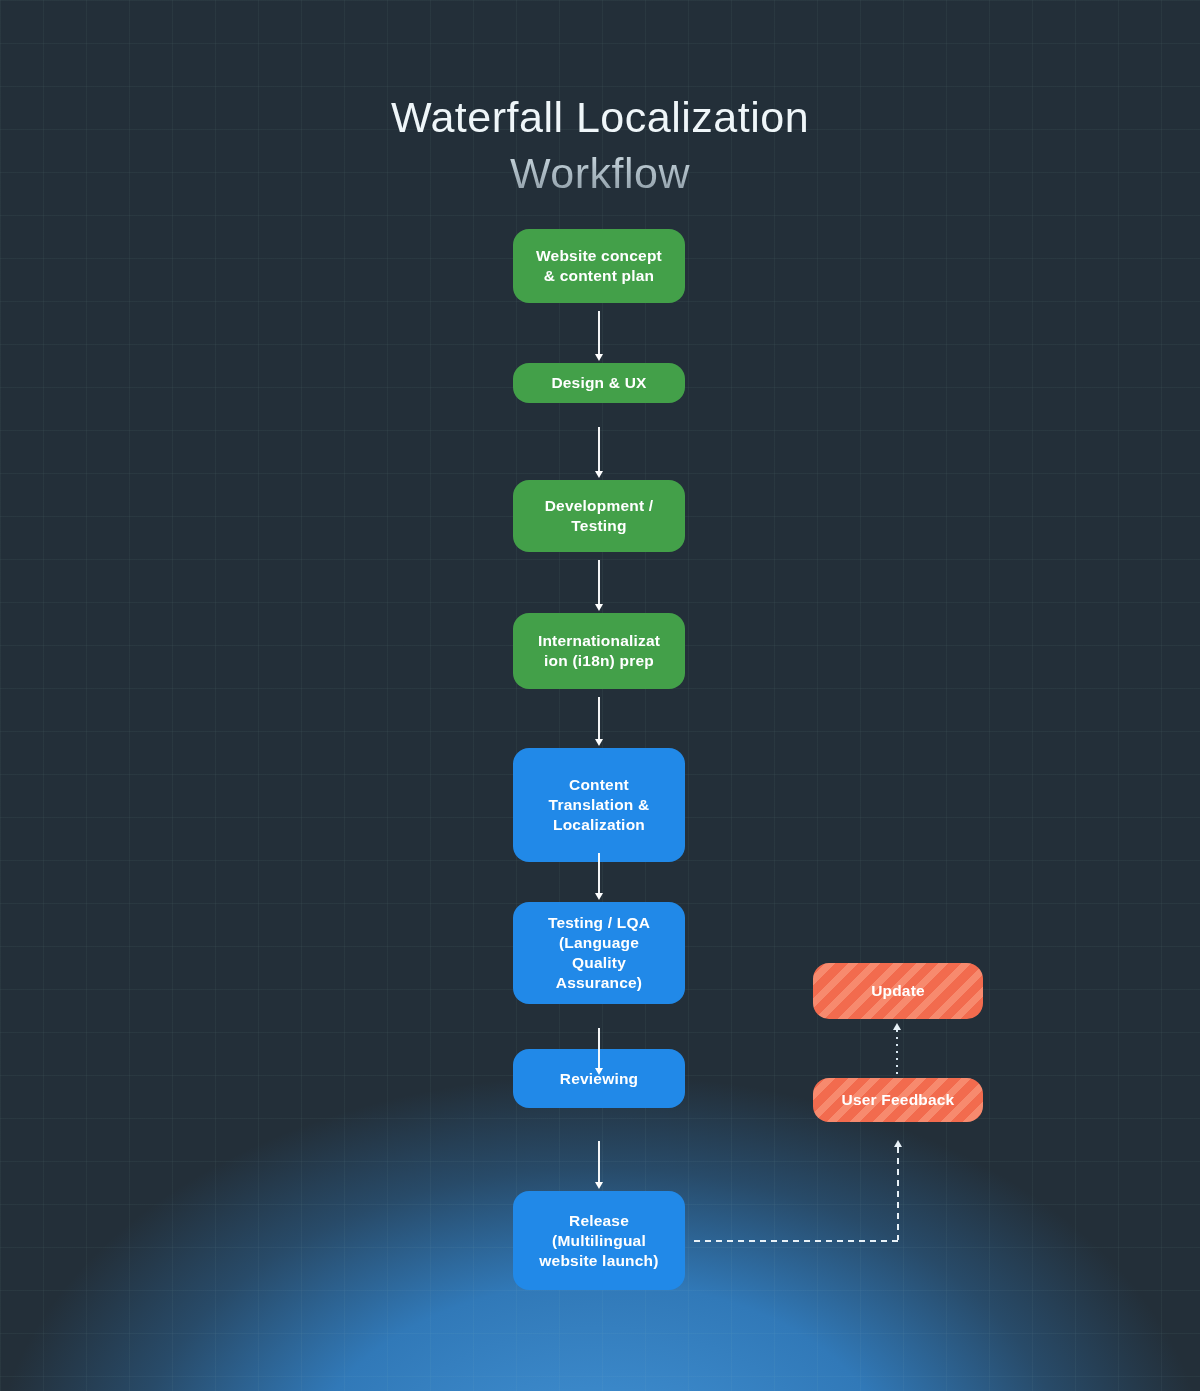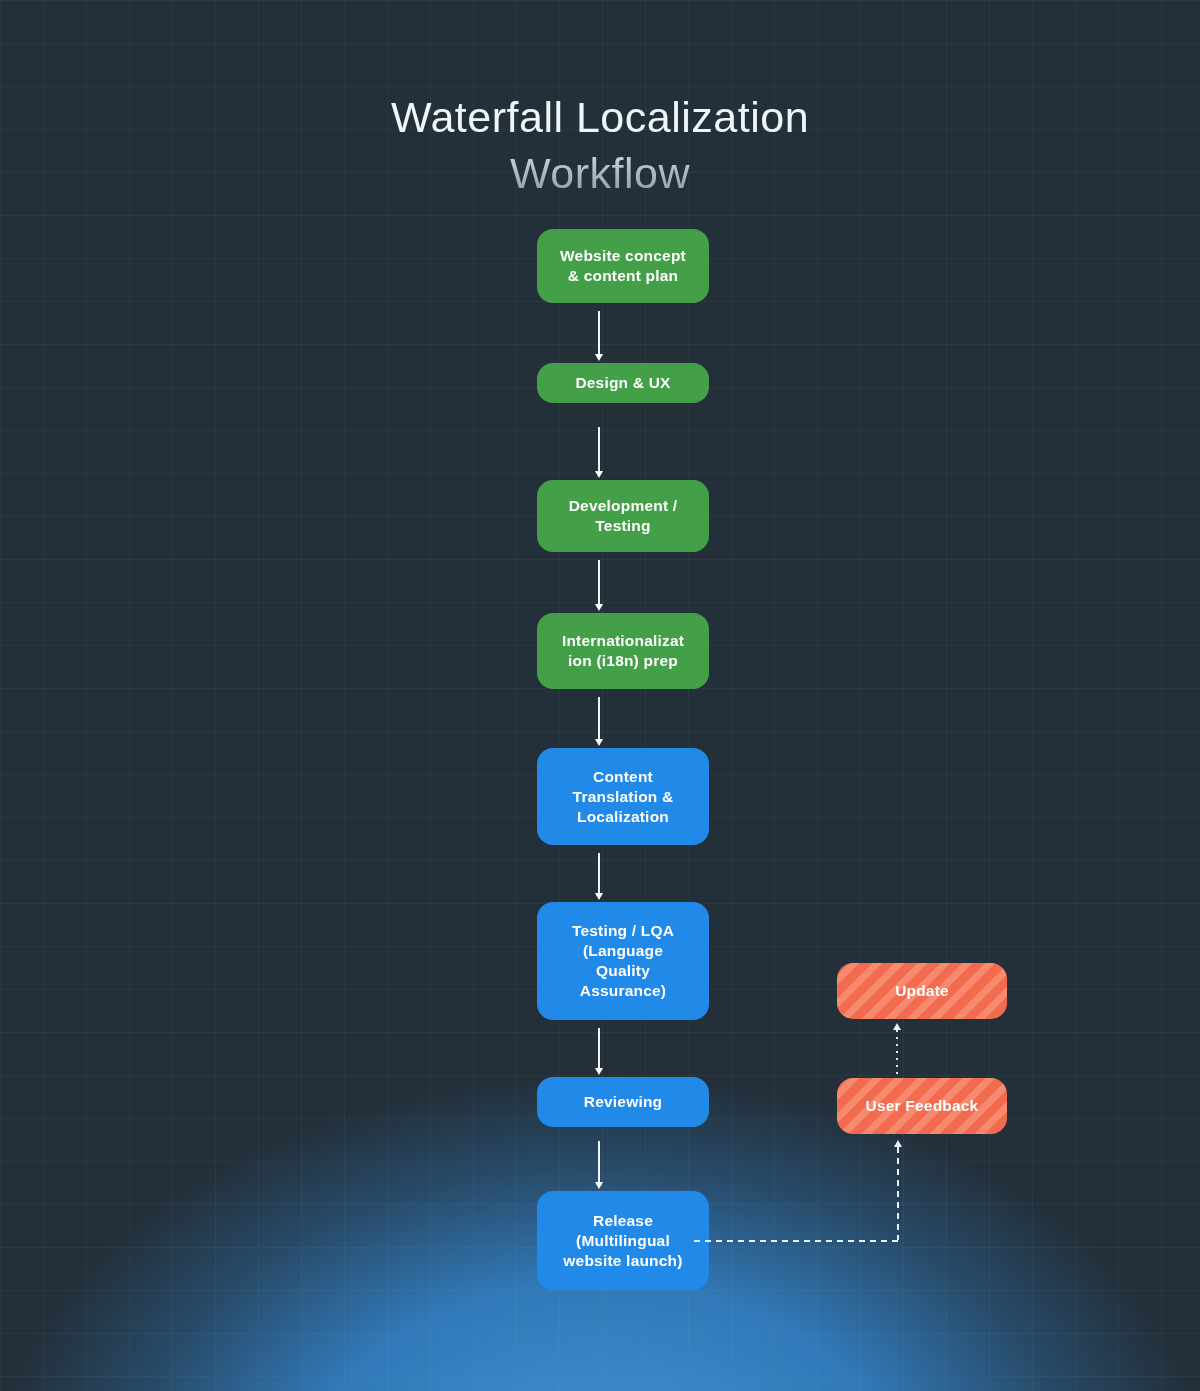--- a/index.html
+++ b/index.html
@@ -37,21 +37,21 @@
     background:linear-gradient(180deg,#d7e3e9 0%,#aebdc6 45%,#87959f 100%);
     -webkit-background-clip:text;background-clip:text;color:transparent;
   }
   .node{
     position:absolute;left:513px;width:172px;
     border-radius:16px;
     display:flex;align-items:center;justify-content:center;
     text-align:center;color:#ffffff;
     font-size:15.5px;line-height:20px;font-weight:600;letter-spacing:0.2px;
     white-space:pre-line;
-    box-sizing:border-box;padding:6px 8px;margin-left:24px;
+    box-sizing:border-box;padding:6px 8px;
   }
   .node.green{background:#43a049;}
   .node.blue{background:#2189e8;}
   .node.orange{
     left:813px;width:170px;
     background:repeating-linear-gradient(135deg,#f26b4e 0 9px,#f78a6e 9px 16px);
     text-align:center;
   }
   .v-arrow{
     position:absolute;left:598px;width:1.5px;
@@ -94,34 +94,34 @@
     <span class="line2">Workflow</span>
   </h1>
 
   <div class="node green" style="top:229px;height:74px">Website concept
 &amp; content plan</div>
   <div class="node green" style="top:363px;height:40px">Design &amp; UX</div>
   <div class="node green" style="top:480px;height:72px">Development /
 Testing</div>
   <div class="node green" style="top:613px;height:76px">Internationalizat
 ion (i18n) prep</div>
-  <div class="node blue" style="top:748px;height:97px">Content
+  <div class="node blue" style="top:748px;height:114px">Content
 Translation &amp;
 Localization</div>
-  <div class="node blue" style="top:902px;height:118px">Testing / LQA
+  <div class="node blue" style="top:902px;height:102px">Testing / LQA
 (Language
 Quality
 Assurance)</div>
-  <div class="node blue" style="top:1077px;height:50px">Reviewing</div>
+  <div class="node blue" style="top:1049px;height:59px">Reviewing</div>
   <div class="node blue" style="top:1191px;height:99px">Release
 (Multilingual
 website launch)</div>
 
   <div class="node orange" style="top:963px;height:56px">Update</div>
-  <div class="node orange" style="top:1078px;height:56px">User Feedback</div>
+  <div class="node orange" style="top:1078px;height:44px">User Feedback</div>
 
   <div class="v-arrow" style="top:311px;height:44px">
     <span class="tip-down"></span>
     </div>
   <div class="v-arrow" style="top:427px;height:45px">
     <span class="tip-down"></span>
     </div>
   <div class="v-arrow" style="top:560px;height:45px">
     <span class="tip-down"></span>
     </div>

